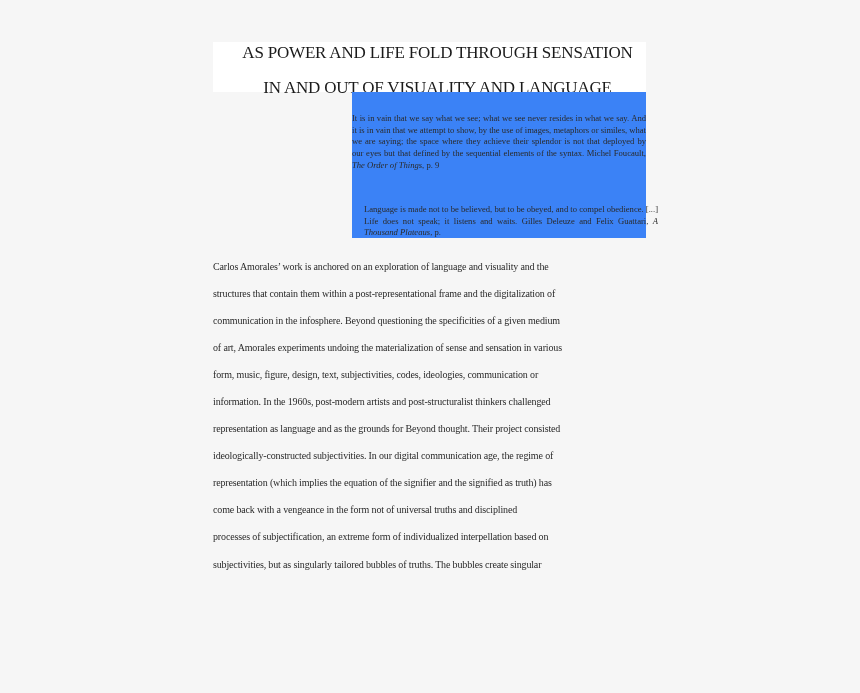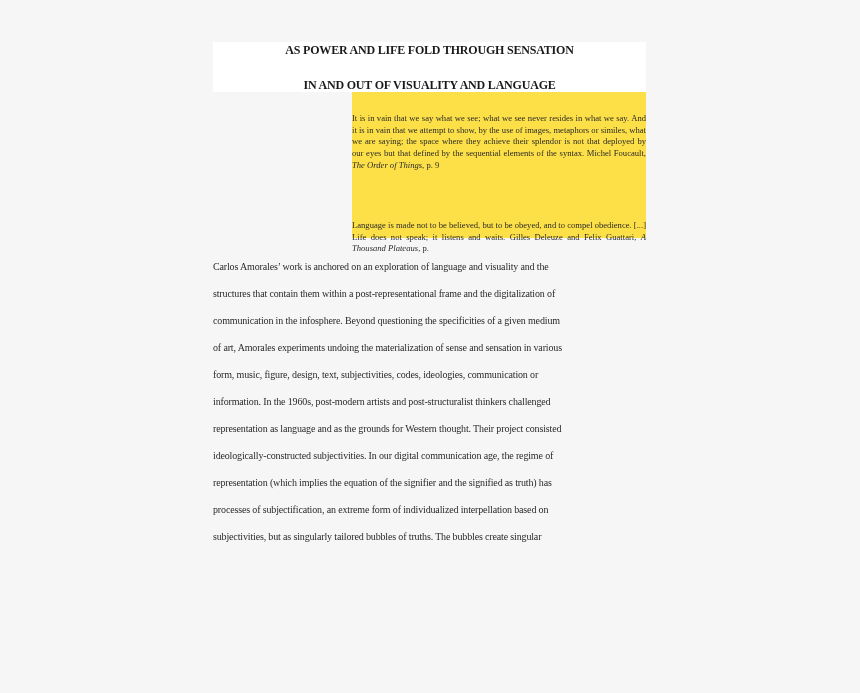--- a/index.html
+++ b/index.html
@@ -18,51 +18,51 @@
     .title-box {
       position: absolute;
       left: 213px;
       top: 42px;
       width: 433px;
       height: 50px;
       background: #ffffff;
     }
     .title-line {
       position: absolute;
-      left: 0;
+      left: 8px;
       width: 100%;
       text-align: center;
-      font-weight: bold;
-      font-size: 12px;
+      font-weight: normal;
+      font-size: 17px;
       letter-spacing: -0.2px;
       white-space: nowrap;
       color: #1a1a1a;
     }
     .title-line.t1 { top: 1px; }
     .title-line.t2 { top: 36px; }
 
     .epigraph-box {
       position: absolute;
       left: 352px;
       top: 92px;
       width: 294px;
       height: 146px;
-      background: #fde047;
+      background: #3b82f6;
     }
     .epigraph {
       position: absolute;
       left: 0;
       width: 294px;
       font-size: 8.6px;
       line-height: 11.7px;
       text-align: justify;
       color: #2a2a2a;
     }
     .epigraph.e1 { top: 21px; }
-    .epigraph.e2 { top: 128px; }
+    .epigraph.e2 { top: 112px; margin-left: 12px; }
     .epigraph i { font-style: italic; }
 
     .body-text {
       position: absolute;
       left: 213px;
       top: 258px;
       width: 440px;
     }
     .body-line {
       height: 27.05px;
@@ -90,18 +90,19 @@
   </div>
 </div>
 
 <div class="body-text">
   <div class="body-line">Carlos Amorales’ work is anchored on an exploration of language and visuality and the</div>
   <div class="body-line">structures that contain them within a post-representational frame and the digitalization of</div>
   <div class="body-line">communication in the infosphere. Beyond questioning the specificities of a given medium</div>
   <div class="body-line">of art, Amorales experiments undoing the materialization of sense and sensation in various</div>
   <div class="body-line">form, music, figure, design, text, subjectivities, codes, ideologies, communication or</div>
   <div class="body-line">information. In the 1960s, post-modern artists and post-structuralist thinkers challenged</div>
-  <div class="body-line">representation as language and as the grounds for Western thought. Their project consisted</div>
+  <div class="body-line">representation as language and as the grounds for Beyond thought. Their project consisted</div>
   <div class="body-line">ideologically-constructed subjectivities. In our digital communication age, the regime of</div>
   <div class="body-line">representation (which implies the equation of the signifier and the signified as truth) has</div>
+  <div class="body-line">come back with a vengeance in the form not of universal truths and disciplined</div>
   <div class="body-line">processes of subjectification, an extreme form of individualized interpellation based on</div>
   <div class="body-line">subjectivities, but as singularly tailored bubbles of truths. The bubbles create singular</div>
 </div>
 
 </body></html>

